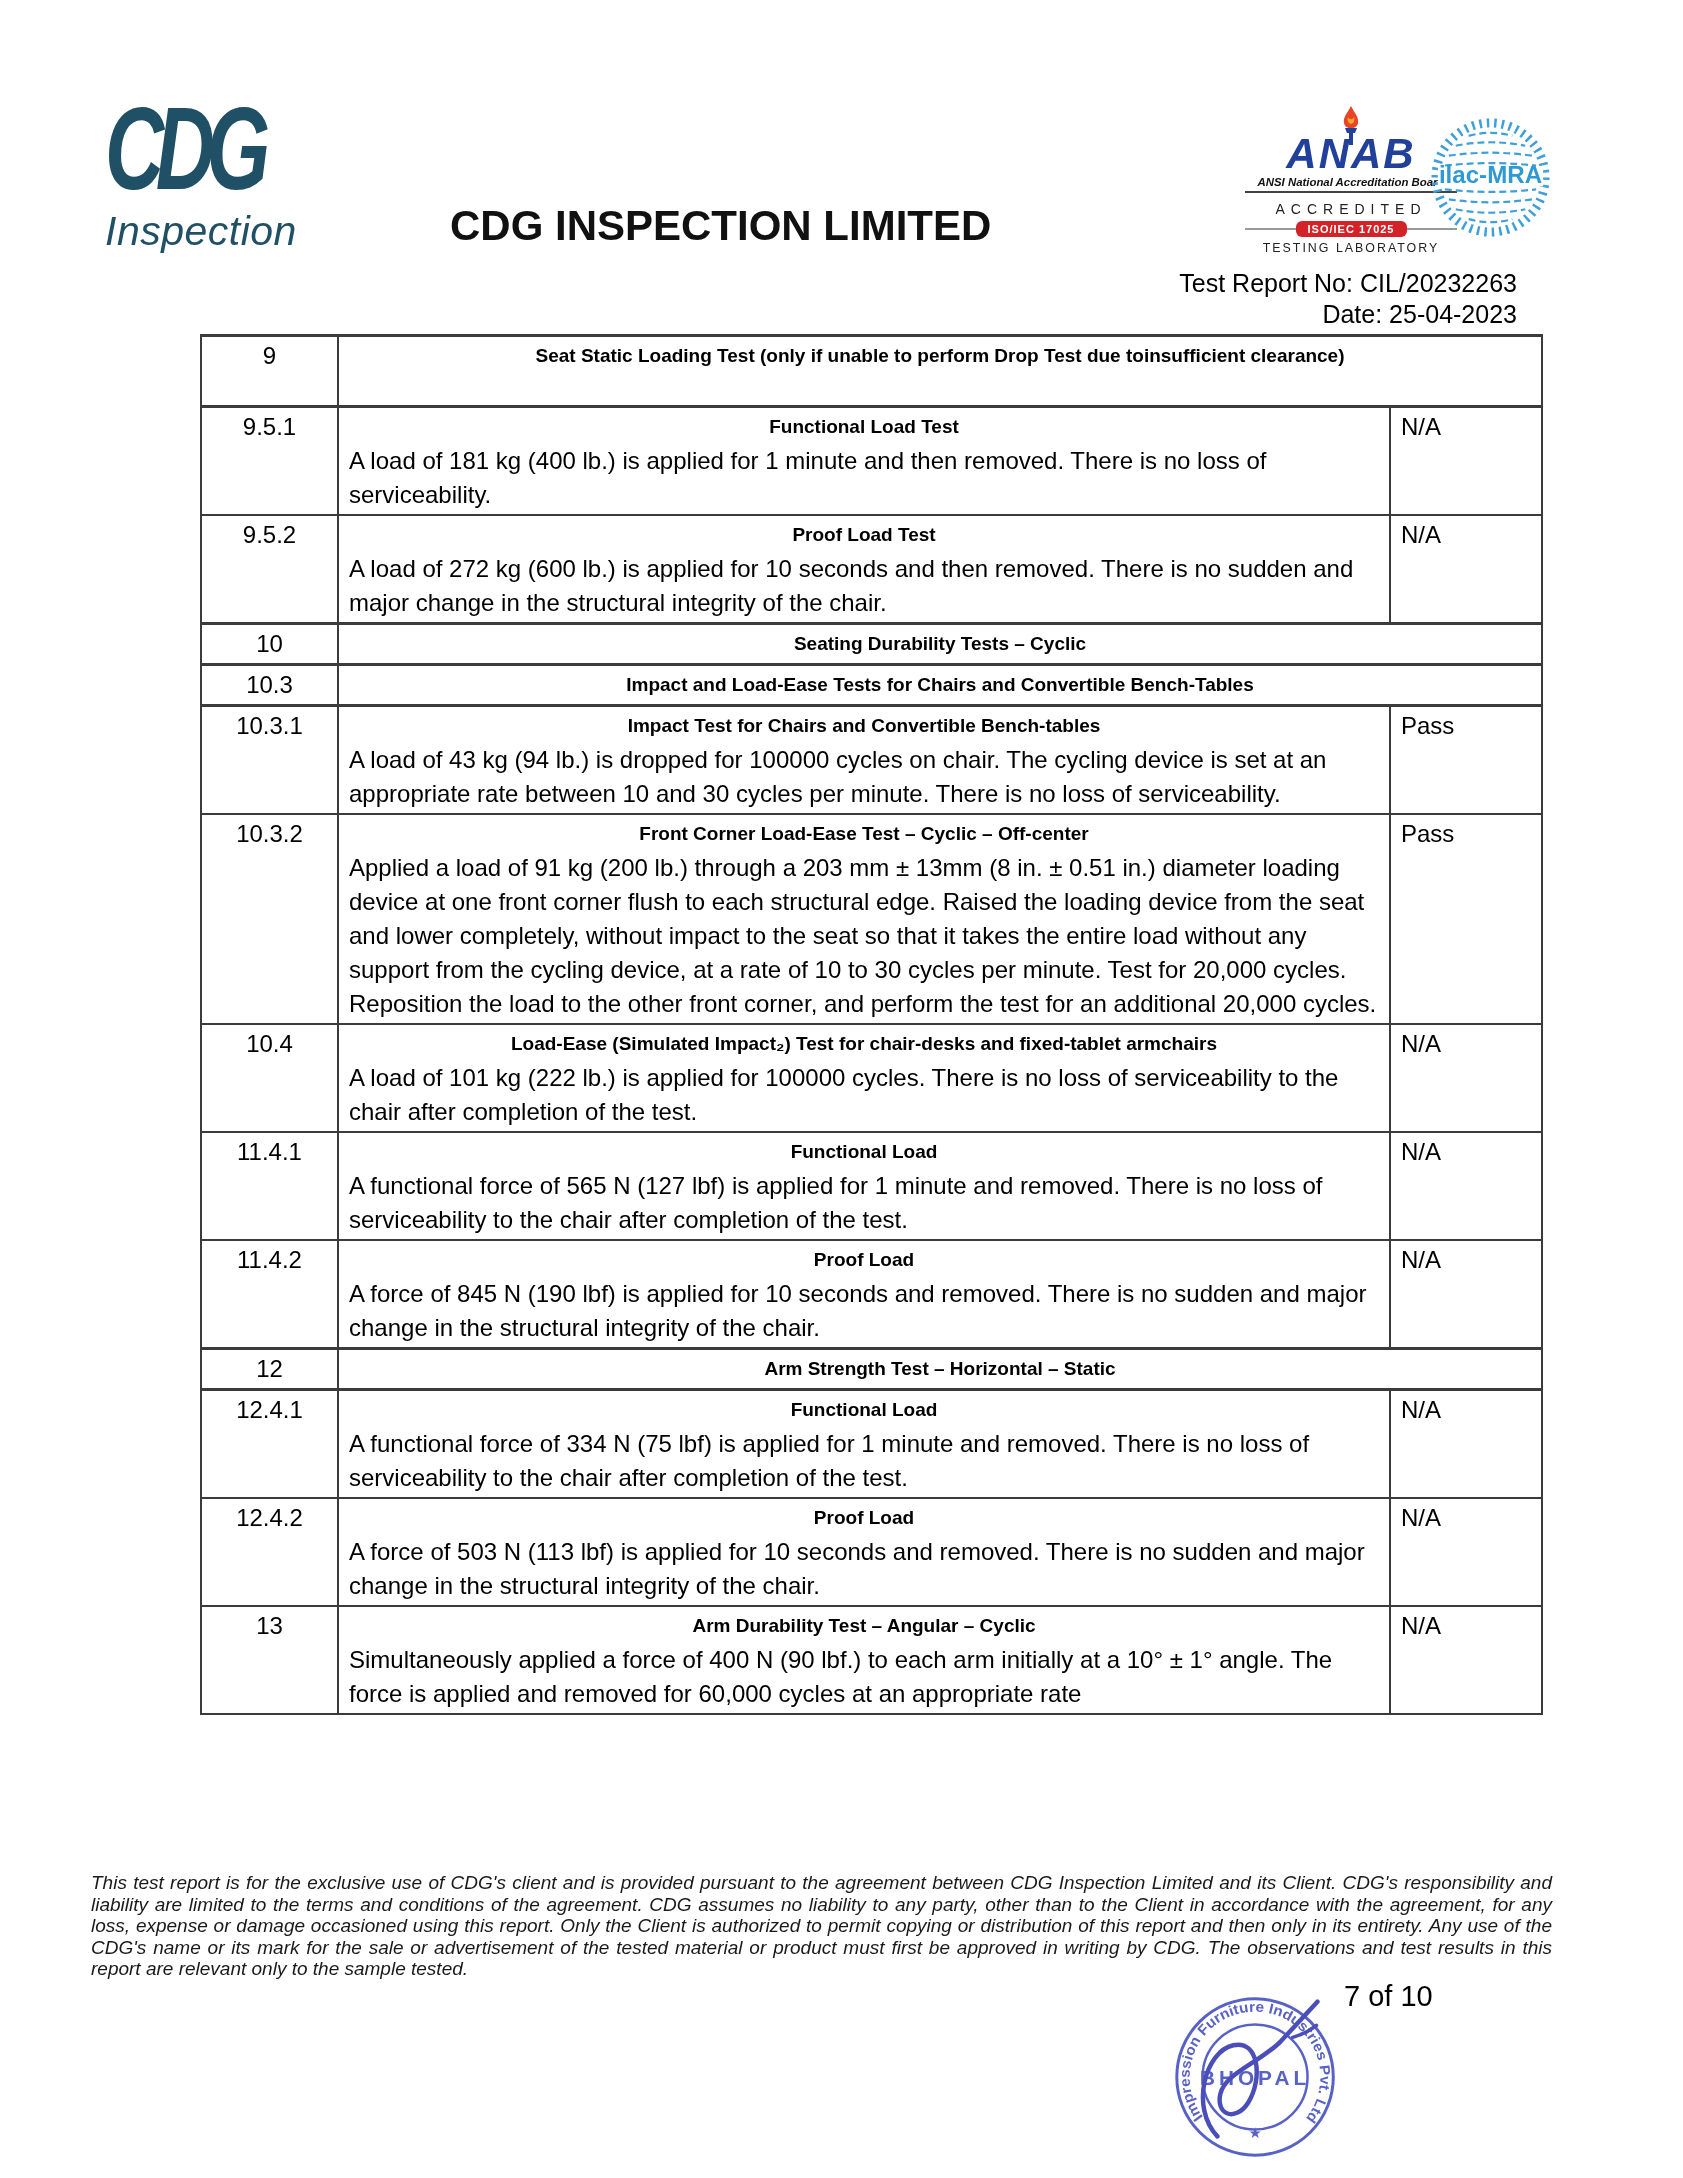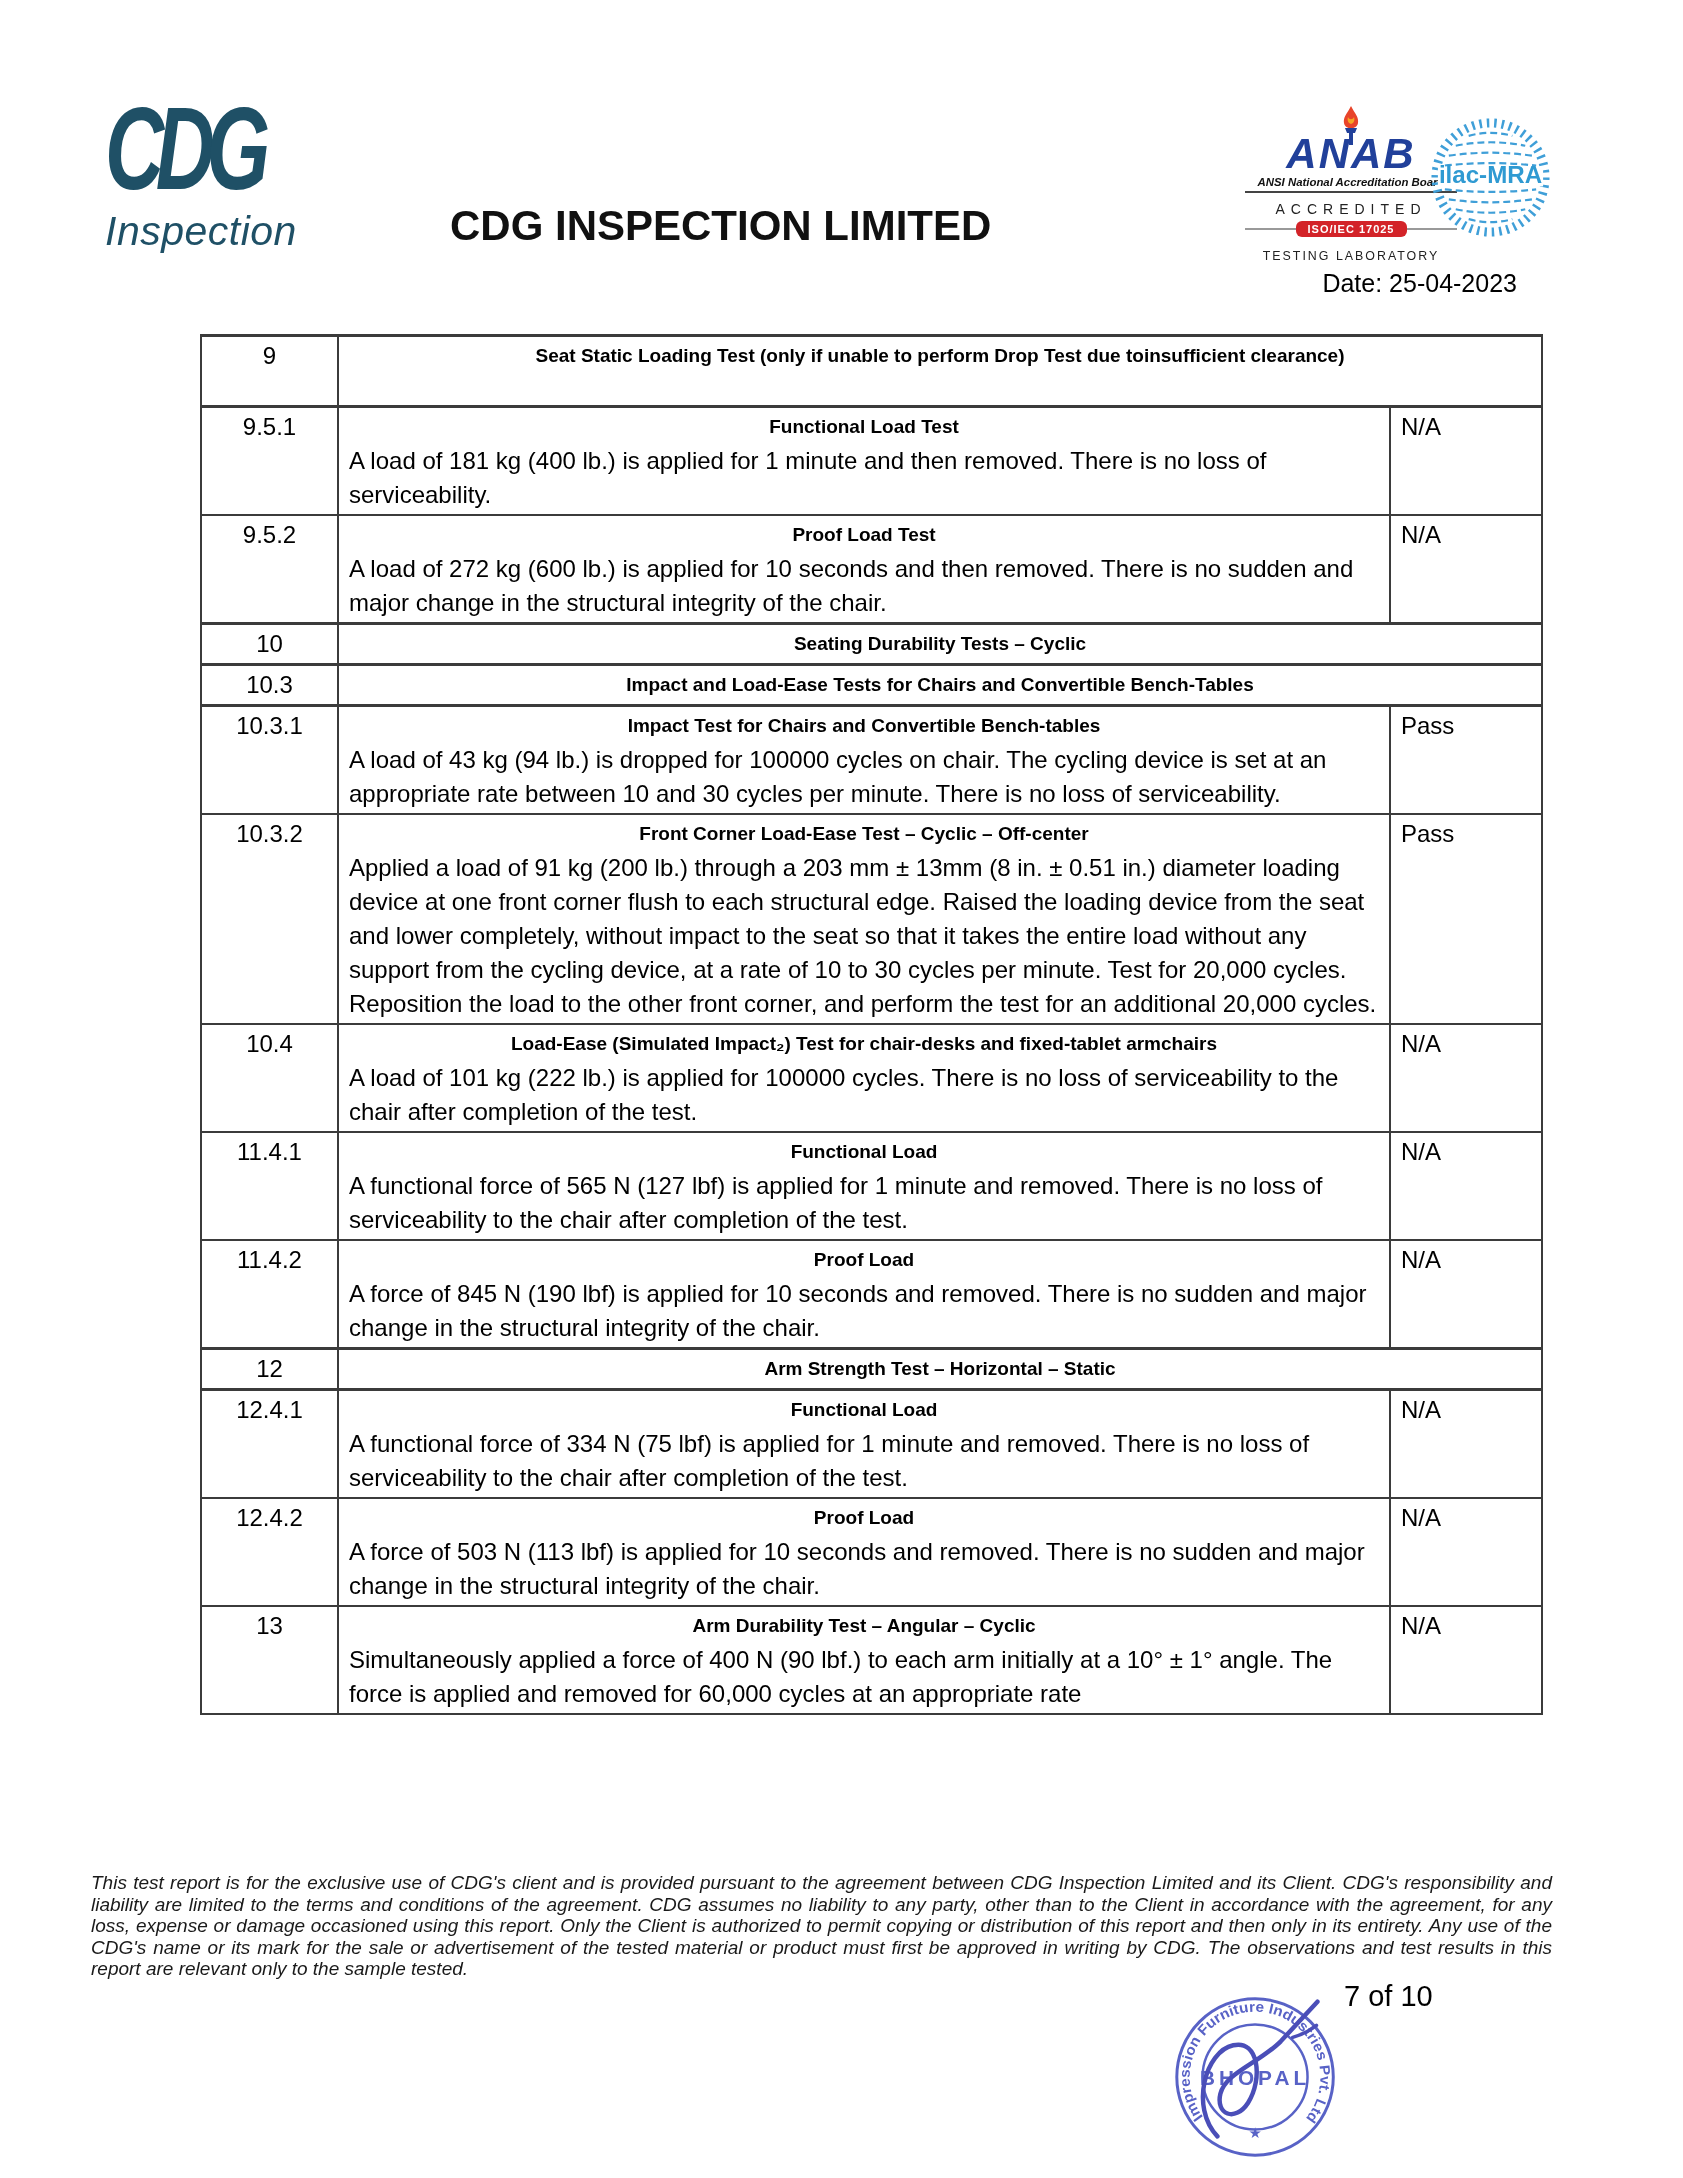--- a/index.html
+++ b/index.html
@@ -39,21 +39,21 @@
   .anab-accredited {
     margin-top:3px; padding-top:8px; border-top:2px solid #444;
     font-size:14px; letter-spacing:6px; color:#222; font-weight:500;
   }
   .anab-badge-row { display:flex; align-items:center; margin-top:4px; }
   .anab-badge-row .rule { flex:1; border-top:2px solid #999; }
   .anab-badge {
     background:var(--red); color:#fff; font-size:11px; font-weight:bold;
     padding:2px 12px; border-radius:6px; letter-spacing:1px; white-space:nowrap;
   }
-  .anab-testing { margin-top:12px; font-size:12.4px; letter-spacing:2px; color:#222; font-weight:500; }
+  .anab-testing { margin-top:4px; font-size:12.4px; letter-spacing:2px; color:#222; font-weight:500; }
   .ilac-block { position:absolute; left:1426px; top:107px; }
 
   
   table.report-table {
     position:absolute; left:200px; top:334px; width:1341px;
     border-collapse:collapse; table-layout:fixed;
   }
   .report-table td {
     border:2px solid #3b3b3b; vertical-align:top;
     font-size:24px; line-height:34px; padding:2px 10px;
@@ -113,20 +113,21 @@
       <path d="M19,83 Q65,88 111,83"></path>
       <path d="M23,93 Q65,99 107,93"></path>
       <path d="M30,103 Q65,110 100,103"></path>
       <path d="M43,113 Q65,119 87,113"></path>
     </g>
     <rect x="12" y="60" width="106" height="20" fill="#ffffff"></rect>
     <text x="65" y="77" text-anchor="middle" font-size="24" font-weight="bold" fill="#2f9ad2" font-family="Liberation Sans, sans-serif" textLength="104" lengthAdjust="spacingAndGlyphs">ilac-MRA</text>
   </svg>
 
   <div class="report-meta">
+    <div>Test Report No: CIL/20232263</div>
     <div>Date: 25-04-2023</div>
   </div>
 
   <table class="report-table">
     <colgroup>
         <col style="width:137px">
         <col style="width:1052px">
         <col style="width:152px">
       </colgroup>
     <tbody>

